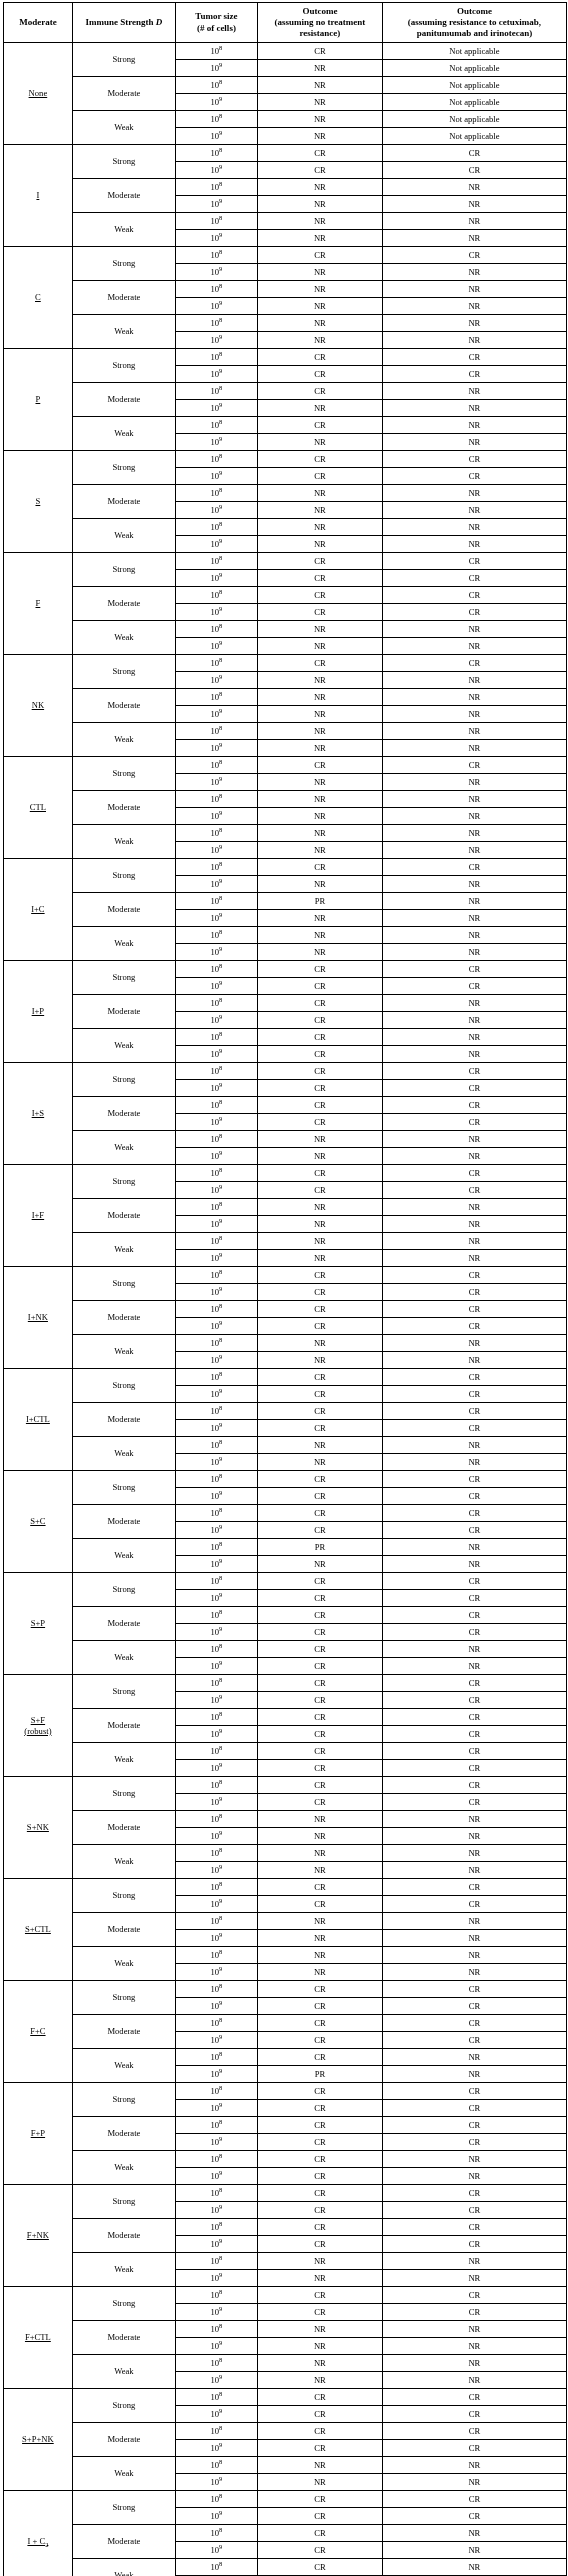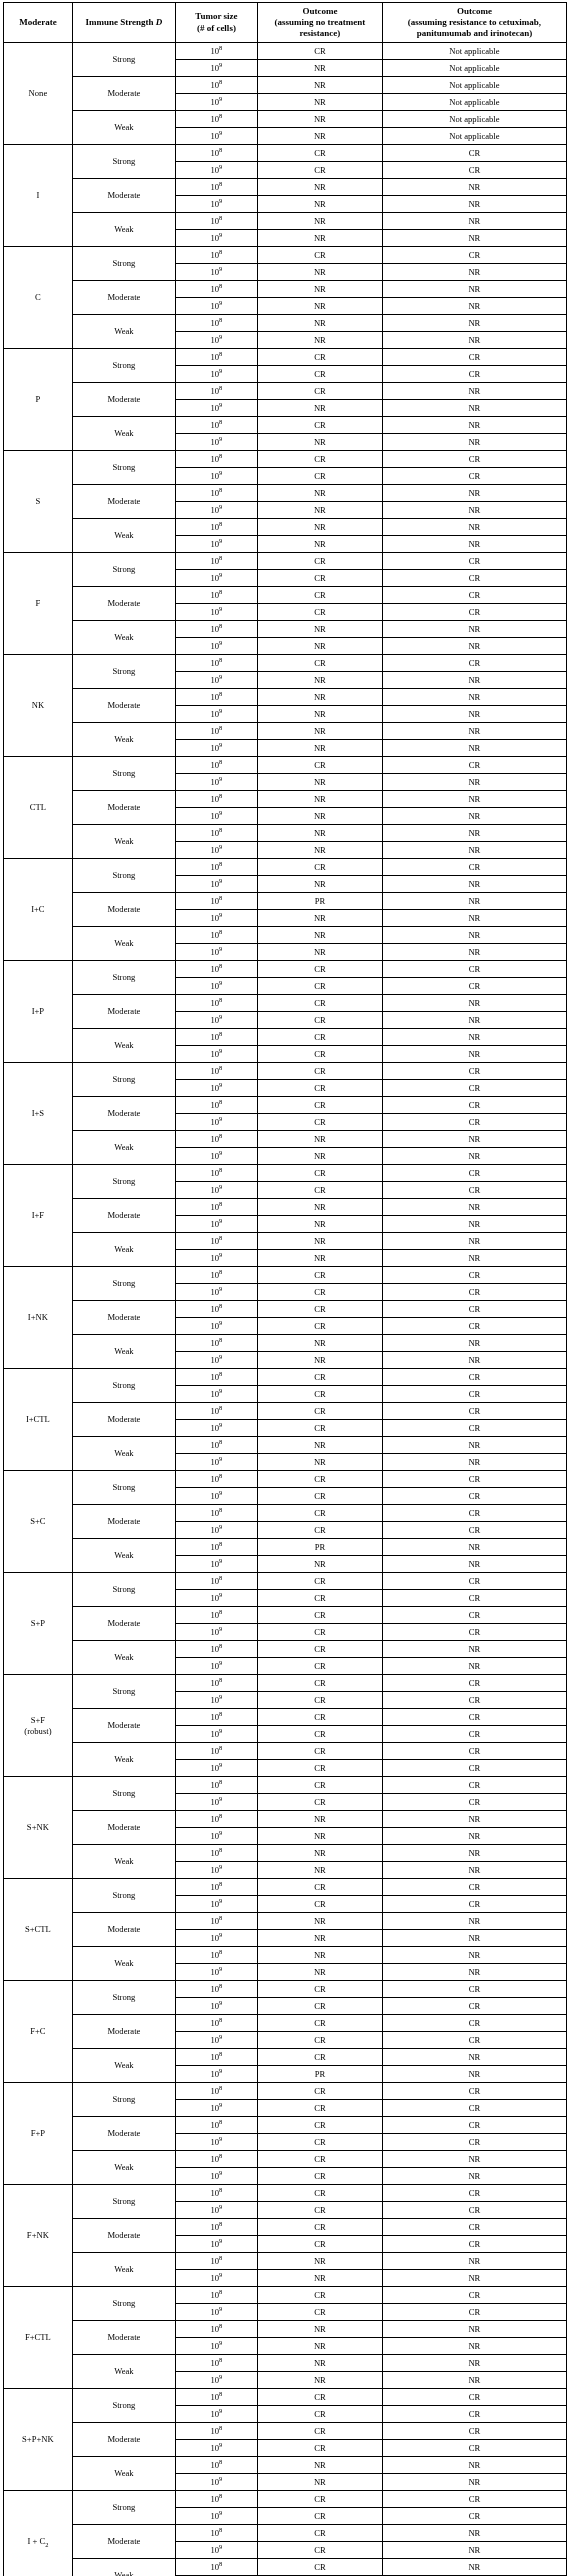--- a/index.html
+++ b/index.html
@@ -35,21 +35,21 @@
     overflow: hidden;
   }
   thead th {
     font-weight: bold;
     font-size: 9px;
     height: 39px;
     border-bottom: 1.4px solid #000;
   }
   tbody td { height: 16px; }
   tbody.treatment-block > tr:first-child > td { border-top: 1.4px solid #000; }
-  td.treatment-cell { font-size: 8.6px; }
+  td.treatment-cell { font-size: 8.6px; text-decoration: underline; }
   sup { font-size: 6.4px; line-height: 0; }
   sub { font-size: 6.4px; line-height: 0; }
 </style>
 </head>
 <body>
 
 <div class="page">
   <table class="outcomes">
     <colgroup>
       <col class="c-treatment">

